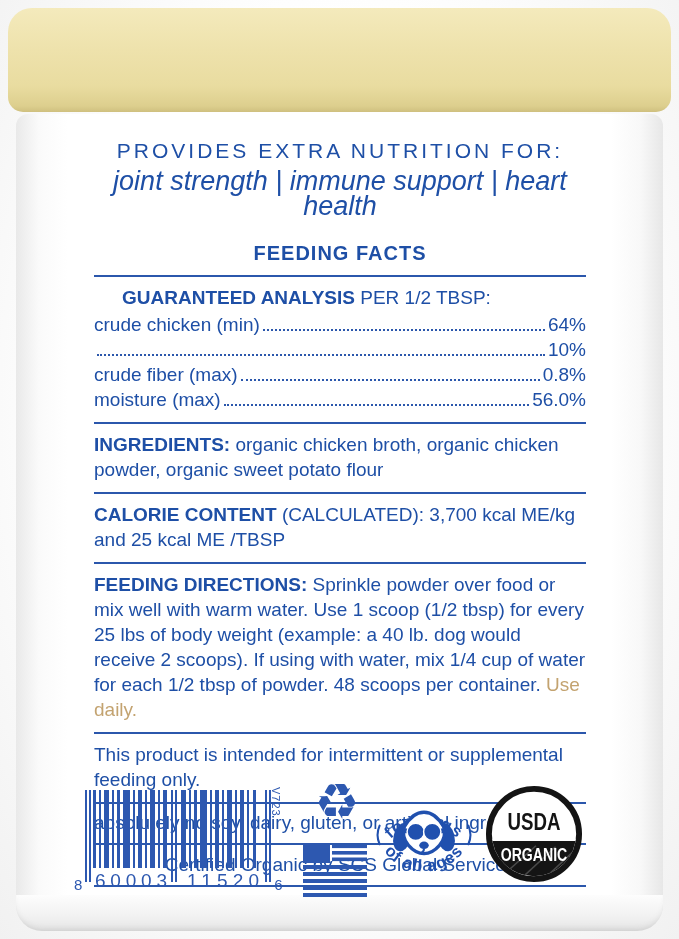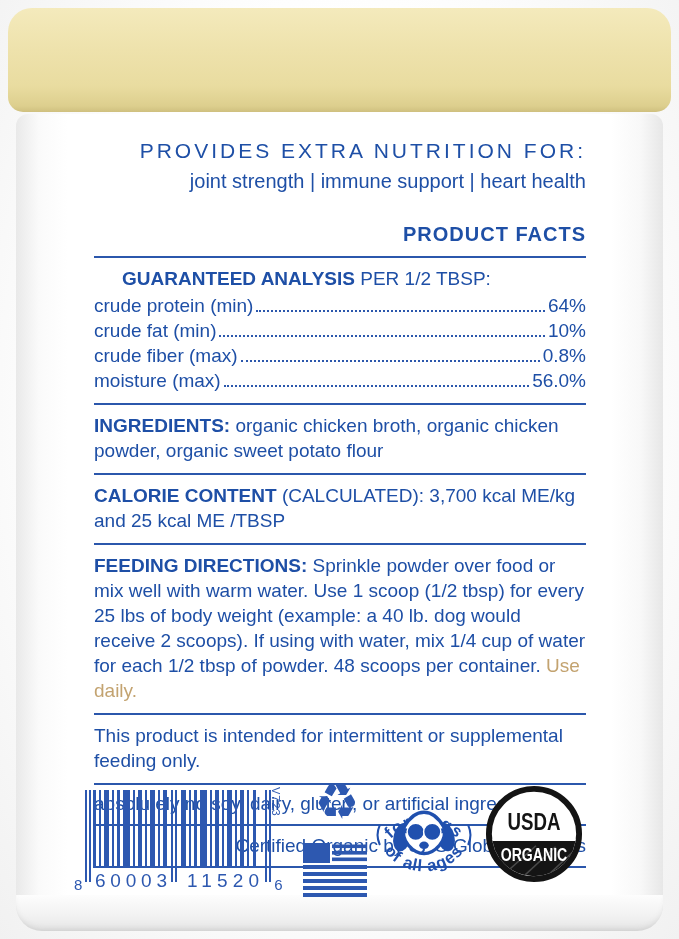--- a/index.html
+++ b/index.html
@@ -30,23 +30,23 @@
     border-radius: 0 0 26px 26px;
     background: linear-gradient(180deg,#fdfdfd 0%,#f1f1f1 60%,#e6e6e6 100%);
     box-shadow: 0 -5px 6px -4px rgba(120,120,120,.25) inset;
   }
 
   
   .label {
     position:absolute; left:94px; top:138px; width:492px;
     color:#1e4fa6; line-height:25px; font-size:19px;
   }
-  .center { text-align:right; }
+  .center { text-align:center; }
   .provides { font-size:21px; letter-spacing:3px; font-weight:400; margin-bottom:6px; }
-  .benefits { font-size:20px; margin-bottom:28px; }
+  .benefits { font-size:27px; margin-bottom:22px;font-style:italic; }
   .facts-title { font-size:20px; font-weight:700; letter-spacing:1px; margin-bottom:9px; }
   .rule { border:none; border-top:2px solid #2b57ac; margin:0; }
   .sect { padding:8px 0 10px; }
   b, strong { font-weight:700; }
   .ga-head { margin-bottom:2px; font-size:19px;margin-left:28px; }
   .ga-row { display:flex; align-items:baseline; font-size:19px; line-height:25px; }
   .ga-leader { flex:1; border-bottom:2px dotted #2b57ac; margin:0 3px 4px; }
   .tan { color:#c3a370; }
   .cert { padding:7px 0 8px; font-size:19px; }
 
@@ -77,32 +77,31 @@
 
   <div class="lid"></div>
   <div class="can-body"></div>
   <div class="can-base"></div>
 
   <div class="label">
 
     <div class="center provides">PROVIDES EXTRA NUTRITION FOR:</div>
     <div class="center benefits">joint strength | immune support | heart health</div>
 
-    <div class="center facts-title">PRODUCT FACTS</div>
+    <div class="center facts-title">FEEDING FACTS</div>
     <hr class="rule">
 
     <div class="sect">
       <div class="ga-head"><b>GUARANTEED ANALYSIS</b> <span>PER 1/2 TBSP:</span></div>
       <div class="ga-row">
-        <span>crude protein (min)</span>
+        <span>crude chicken (min)</span>
         <span class="ga-leader"></span>
         <span>64%</span>
       </div>
       <div class="ga-row">
-        <span>crude fat (min)</span>
         <span class="ga-leader"></span>
         <span>10%</span>
       </div>
       <div class="ga-row">
         <span>crude fiber (max)</span>
         <span class="ga-leader"></span>
         <span>0.8%</span>
       </div>
       <div class="ga-row">
         <span>moisture (max)</span>

